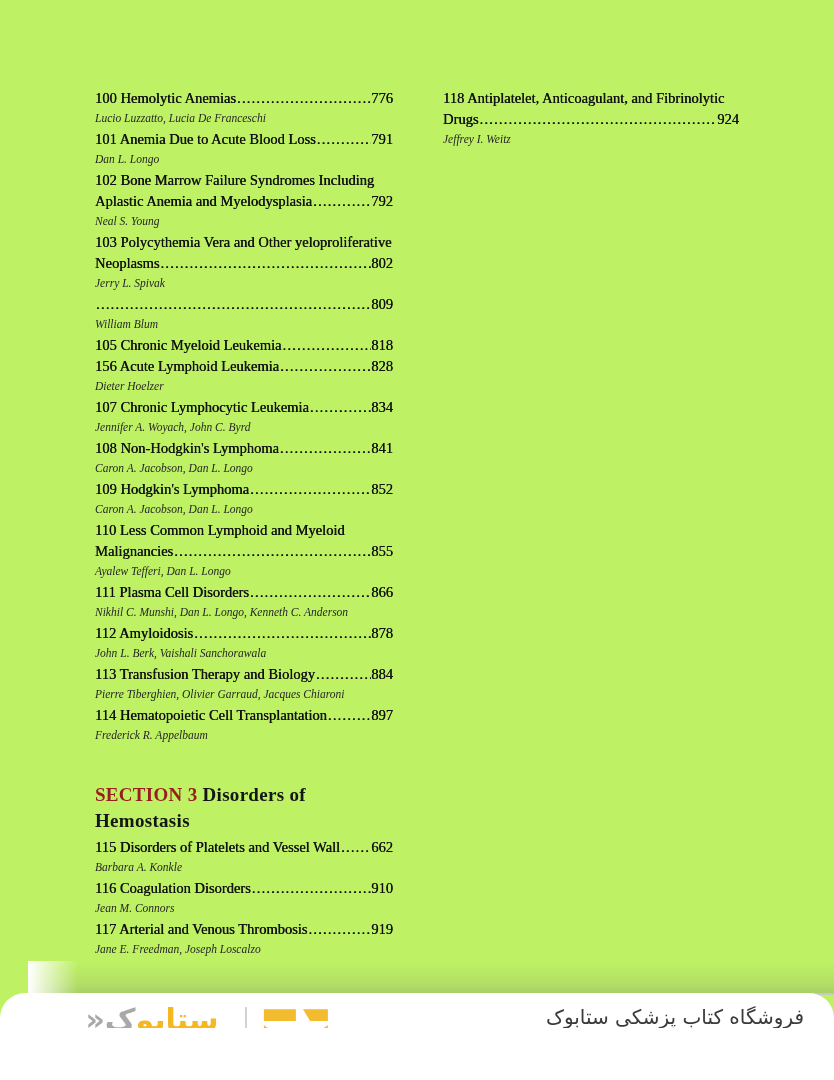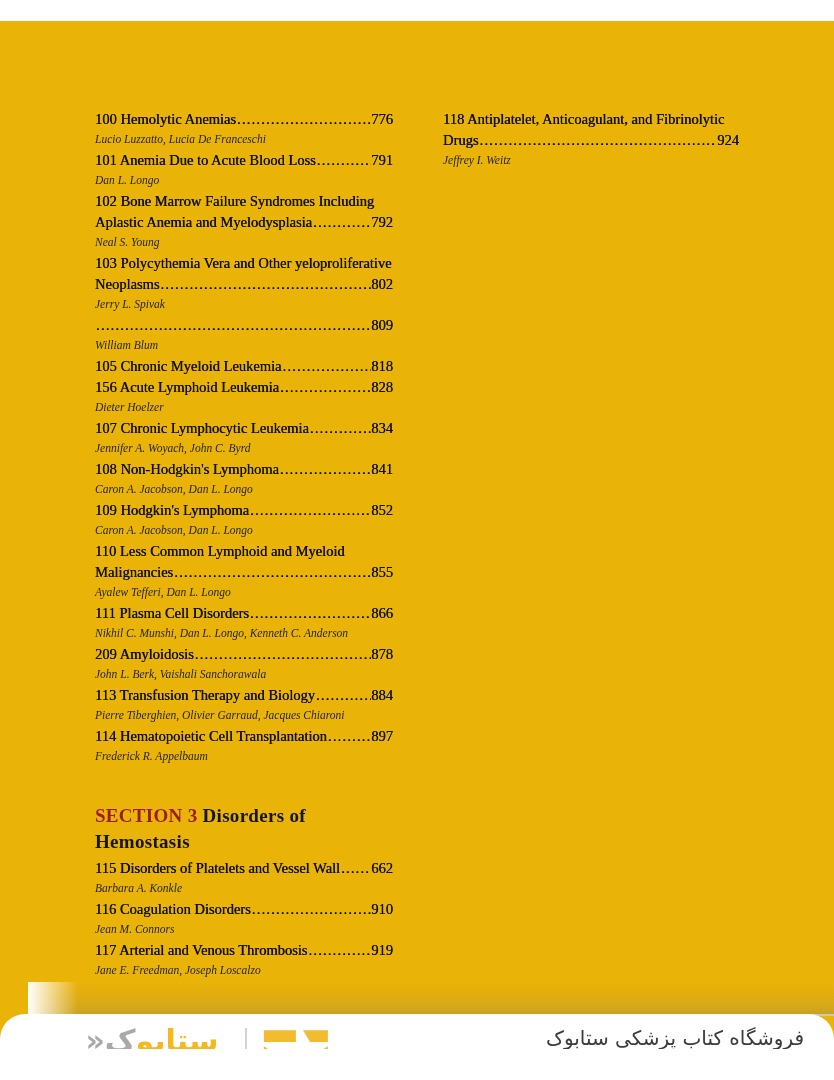--- a/index.html
+++ b/index.html
@@ -1,20 +1,19 @@
 <!DOCTYPE html>
 <html><head>
 <meta charset="utf-8">
 <style>
   html,body{margin:0;padding:0;}
   body{background:#ffffff;}
   .page{
-    position:relative;width:834px;height:1028px;background:#eab308;overflow:hidden;
+    position:relative;width:834px;height:1028px;background:#bef264;overflow:hidden;
     font-family:"Liberation Serif","DejaVu Serif",serif;
-    margin-top:21px;
   }
   
   .col{position:absolute;top:88px;}
   .col-left{left:95px;width:298px;}
   .col-right{left:443px;width:296px;}
   .entry{margin:0;}
   .t-line{
     display:flex;align-items:baseline;white-space:nowrap;
     font-size:14.5px;line-height:21px;color:#121212;
     text-shadow:0.35px 0 0 currentColor;
@@ -179,21 +178,21 @@
       <div class="entry">
         <div class="t-line">
           <span class="t">111 Plasma Cell Disorders</span>
           <span class="dots">............................................................................................................................................</span>
           <span class="pg">866</span>
         </div>
         <div class="authors">Nikhil C. Munshi, Dan L. Longo, Kenneth C. Anderson</div>
       </div>
       <div class="entry">
         <div class="t-line">
-          <span class="t">209 Amyloidosis</span>
+          <span class="t">112 Amyloidosis</span>
           <span class="dots">............................................................................................................................................</span>
           <span class="pg">878</span>
         </div>
         <div class="authors">John L. Berk, Vaishali Sanchorawala</div>
       </div>
       <div class="entry">
         <div class="t-line">
           <span class="t">113 Transfusion Therapy and Biology</span>
           <span class="dots">............................................................................................................................................</span>
           <span class="pg">884</span>

